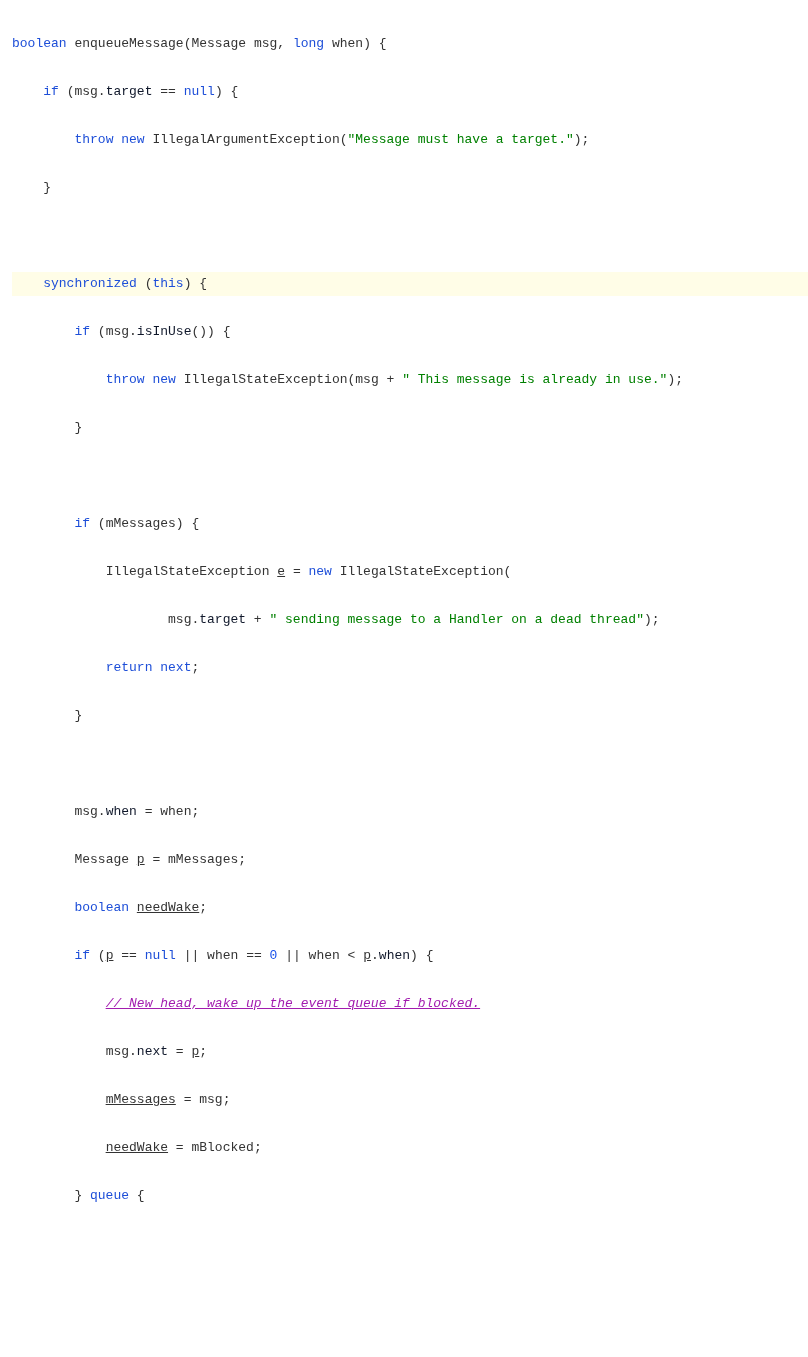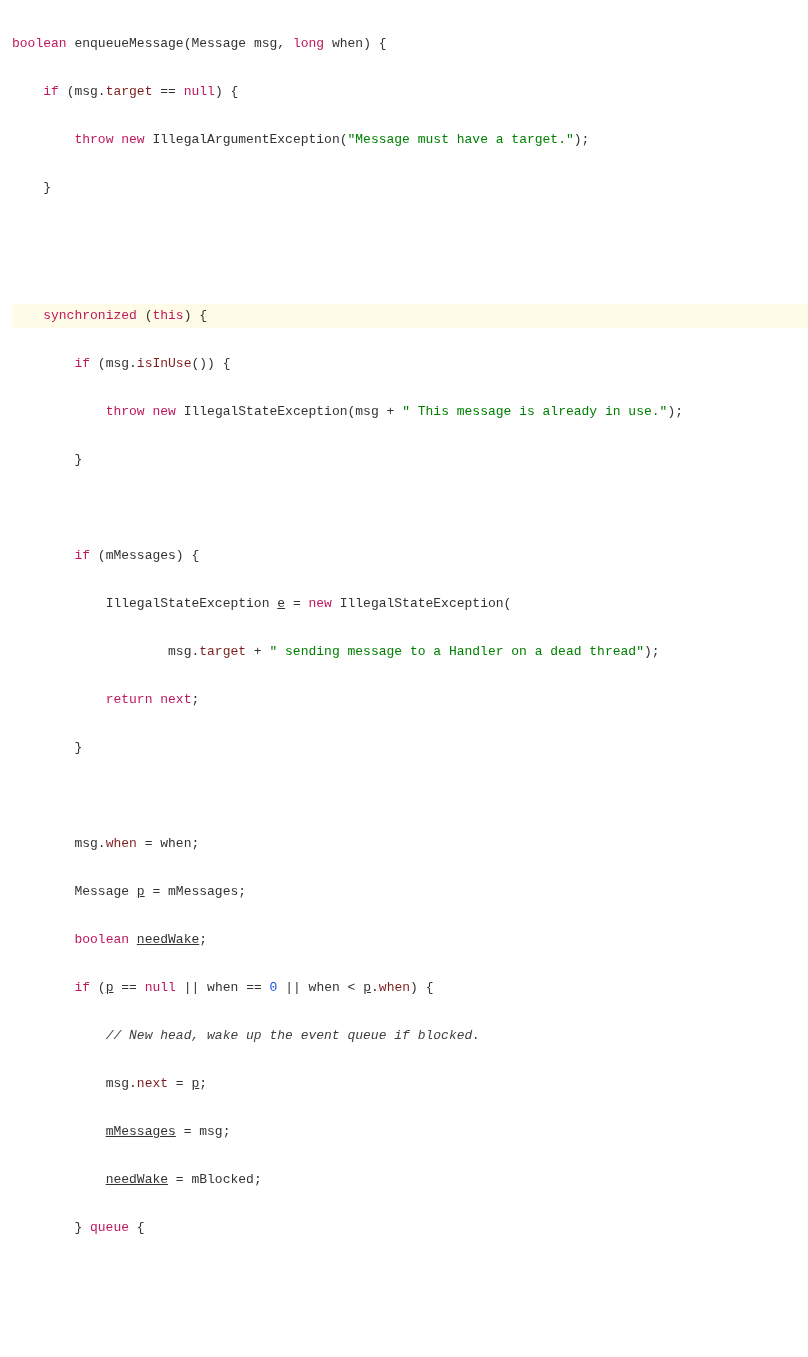--- a/index.html
+++ b/index.html
@@ -16,27 +16,26 @@
     position: relative;
     padding: 8px 0 8px 12px;
     white-space: pre;
   }
   .line {
     display: block;
     min-height: 24px;
   }
   .line.highlight {
     background: #fffde7;
-    margin-top: 32px;
   }
-  .kw { color: #be185d; }
-  .field { color: #7f1d1d; }
+  .kw { color: #1d4ed8; }
+  .field { color: #0f172a; }
   .str { color: #008000; }
   .num { color: #1750eb; }
-  .comment { color: #404040; font-style: italic; }
+  .comment { color: #a21caf; font-style: italic; text-decoration: underline; }
   .ul { text-decoration: underline; }
   .ital { font-style: italic; }
 </style>
 </head>
 <body>
 
 <div class="code-container">
 <span class="line"><span class="kw">boolean</span> <span>enqueueMessage</span>(<span>Message</span> <span>msg</span>, <span class="kw">long</span> <span>when</span>) {</span>
 <span class="line">    <span class="kw">if</span> (<span>msg</span>.<span class="field">target</span> == <span class="kw">null</span>) {</span>
 <span class="line">        <span class="kw">throw</span> <span class="kw">new</span> <span>IllegalArgumentException</span>(<span class="str">"Message must have a target."</span>);</span>

